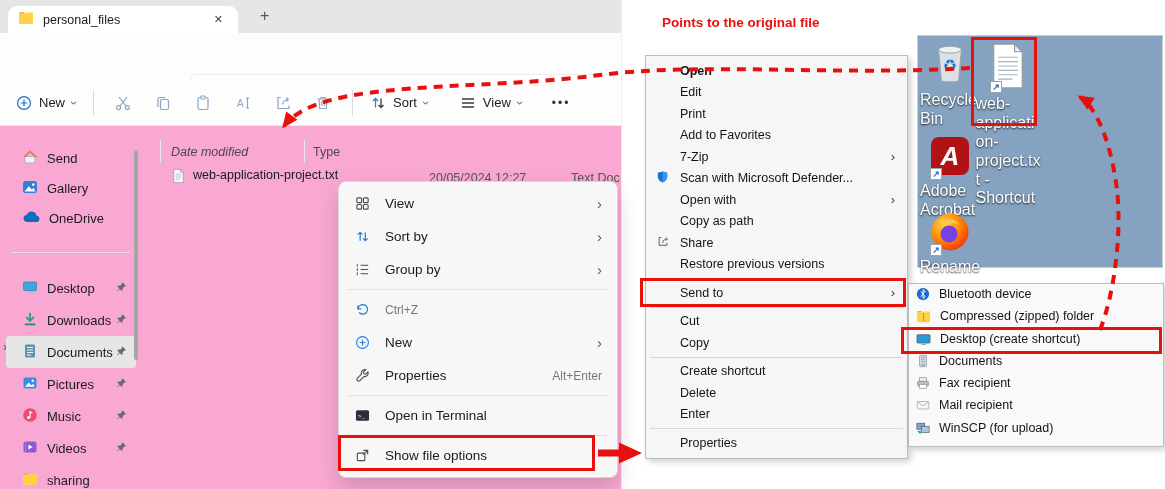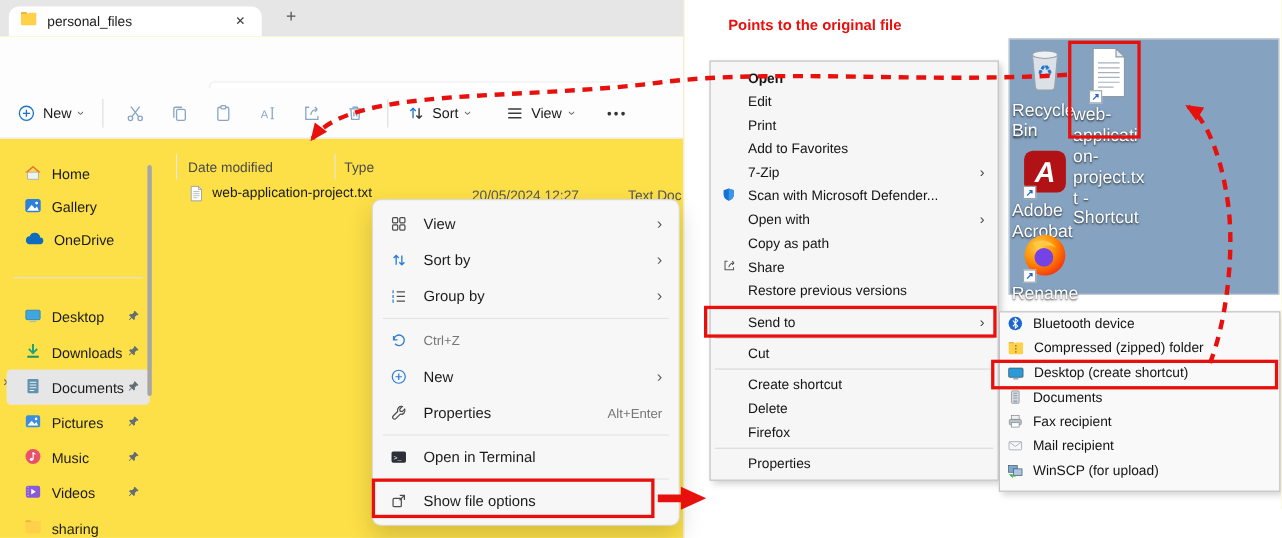--- a/index.html
+++ b/index.html
@@ -2,21 +2,21 @@
 <html><head>
 <meta charset="utf-8">
 <style>
   * { margin:0; padding:0; box-sizing:border-box; }
   html,body { background:#fff; }
   body { font-family:"Liberation Sans", sans-serif; color:#1b1b1b; }
   .canvas { position:relative; width:1165px; height:489px; overflow:hidden; background:#fff; }
   .abs { position:absolute; }
 
   
-  .explorer { left:0; top:0; width:622px; height:489px; background:#fde047; border-right:1px solid #efefef; }
+  .explorer { left:0; top:0; width:622px; height:489px; background:#f9a8d4; border-right:1px solid #efefef; }
   .tabbar { position:absolute; left:0; top:0; width:100%; height:33px; background:#e6e6e6; }
   .tab { position:absolute; left:8px; top:6px; width:230px; height:27px; background:#fff; border-radius:9px 9px 0 0; display:flex; align-items:center; padding:0 10px; }
   .tab-title { flex:1; font-size:12.5px; margin-left:9px; color:#1b1b1b; white-space:nowrap; overflow:hidden; }
   .tab-close { font-size:11px; color:#444; padding:2px 5px; }
   .newtab { position:absolute; left:254px; top:5px; font-size:16px; color:#555; padding:2px 6px; }
 
   .navrow { position:absolute; left:0; top:33px; width:100%; height:47px; background:#fdfdfd; }
   .navbtn { position:absolute; top:45px; width:26px; height:24px; display:flex; align-items:center; justify-content:center; }
   .addrbar { position:absolute; left:190px; top:41px; width:424px; height:30px; background:#fff; border:1px solid #ececec; border-radius:5px; display:flex; align-items:center; gap:9px; padding:0 11px; font-size:13px; }
   .crumb { color:#1b1b1b; white-space:nowrap; }
@@ -36,21 +36,21 @@
   .sbi.sel { background:#e6e6e6; }
   .sbi .pin { position:absolute; right:9px; top:50%; transform:translateY(-50%); }
   .sbsep { height:1px; background:#e3e3e3; margin:19px 12px; }
   .sb-expander { position:absolute; left:3px; top:206px; font-size:13px; color:#555; }
   .sb-scroll { position:absolute; left:134px; top:17px; width:4px; height:210px; background:#a6a6a6; border-radius:2px; }
 
   
   .filearea { position:absolute; left:160px; top:140px; width:460px; }
   .fl-head { display:flex; height:23px; font-size:12.5px; color:#4a4a4a; }
   .fl-head .c1 { width:258px; padding-left:23px; display:flex; align-items:center; }
-  .fl-head .c2 { width:144px; padding-left:10px; border-left:1px solid #e7e7e7; display:flex; align-items:center; }
+  .fl-head .c2 { width:144px; padding-left:10px; border-left:1px solid #e7e7e7; display:flex; align-items:center;font-style:italic; }
   .fl-head .c3 { width:58px; padding-left:8px; border-left:1px solid #e7e7e7; display:flex; align-items:center; }
   .fl-row { display:flex; height:23px; margin-top:3px; font-size:12.5px; align-items:center; }
   .fl-row .c1 { width:258px; padding-left:11px; display:flex; align-items:flex-start; gap:7px; color:#191919; }
   .fl-row .c2 { width:144px; padding-left:11px; color:#555; white-space:nowrap; }
   .fl-row .c3 { width:58px; padding-left:9px; color:#555; white-space:nowrap; overflow:hidden; }
 
   
   .mmenu { left:338px; top:181px; width:280px; background:#f7f7f7; border:1px solid #d9d9d9; border-radius:8px; box-shadow:0 10px 22px rgba(0,0,0,.16); padding:5px; z-index:5; }
   .mi { height:33px; display:flex; align-items:center; padding:0 10px 0 9px; border-radius:4px; font-size:13.5px; }
   .mi .ic { width:19px; margin-right:13px; display:flex; align-items:center; justify-content:center; }
@@ -208,21 +208,21 @@
       </div>
       <span class="more-dots" style="margin-left:12px">•••</span>
     </div>
 
     <div class="sidebar">
       <div class="sbi">
         <span><svg width="16" height="16" viewBox="0 0 16 16">
               <path d="M3 7.5h10V14H3z" fill="#eef2f5" stroke="#9aa7b0" stroke-width=".7"></path>
               <path d="M8 1.6.9 7.9h2.2L8 3.6l4.9 4.3h2.2z" fill="#e8743a"></path>
             </svg></span>
-        <span>Home</span>
+        <span>Send</span>
       </div>
       <div class="sbi">
         <span><svg width="16" height="16" viewBox="0 0 16 16">
               <rect x="1" y="2" width="14" height="12" rx="2.5" fill="#2f80d8"></rect>
               <circle cx="11.3" cy="5.6" r="1.3" fill="#fff"></circle>
               <path d="M2.6 12.6 6.8 7.2l2.9 3.4 1.9-1.9 1.8 3.9z" fill="#fff"></path>
             </svg></span>
         <span>Gallery</span>
       </div>
       <div class="sbi">
@@ -471,32 +471,36 @@
     <div class="ci">
         <span class="gut"></span>
         <span class="lbl">Send to</span>
         <span class="ch">›</span>
       </div>
     <div class="csep"></div>
     <div class="ci">
         <span class="gut"></span>
         <span class="lbl">Cut</span>
       </div>
+    <div class="ci">
+        <span class="gut"></span>
+        <span class="lbl">Copy</span>
+      </div>
     <div class="csep"></div>
     <div class="ci">
         <span class="gut"></span>
         <span class="lbl">Create shortcut</span>
       </div>
     <div class="ci">
         <span class="gut"></span>
         <span class="lbl">Delete</span>
       </div>
     <div class="ci">
         <span class="gut"></span>
-        <span class="lbl">Firefox</span>
+        <span class="lbl">Enter</span>
       </div>
     <div class="csep"></div>
     <div class="ci">
         <span class="gut"></span>
         <span class="lbl">Properties</span>
       </div>
   </div>
 
   <div class="abs smenu">
     <div class="si">

